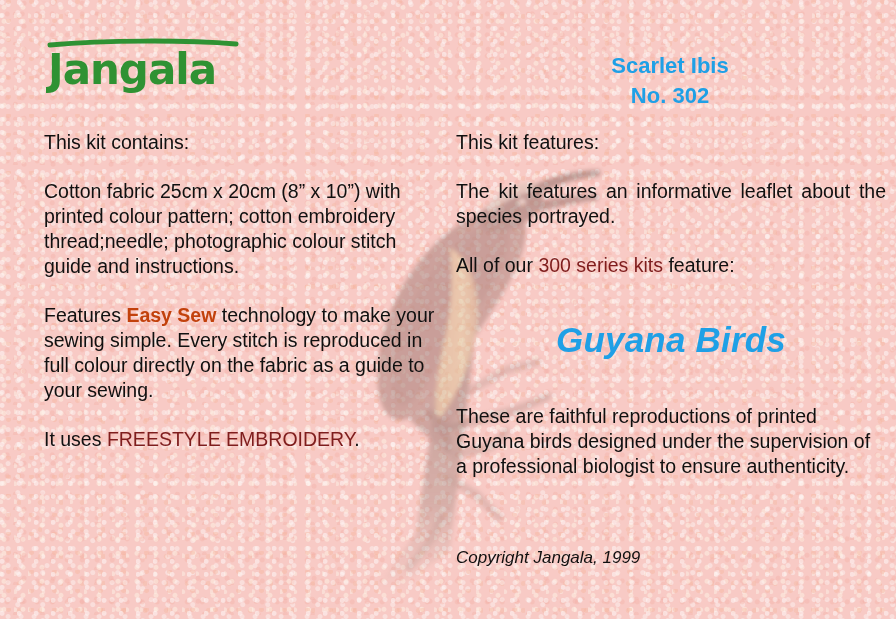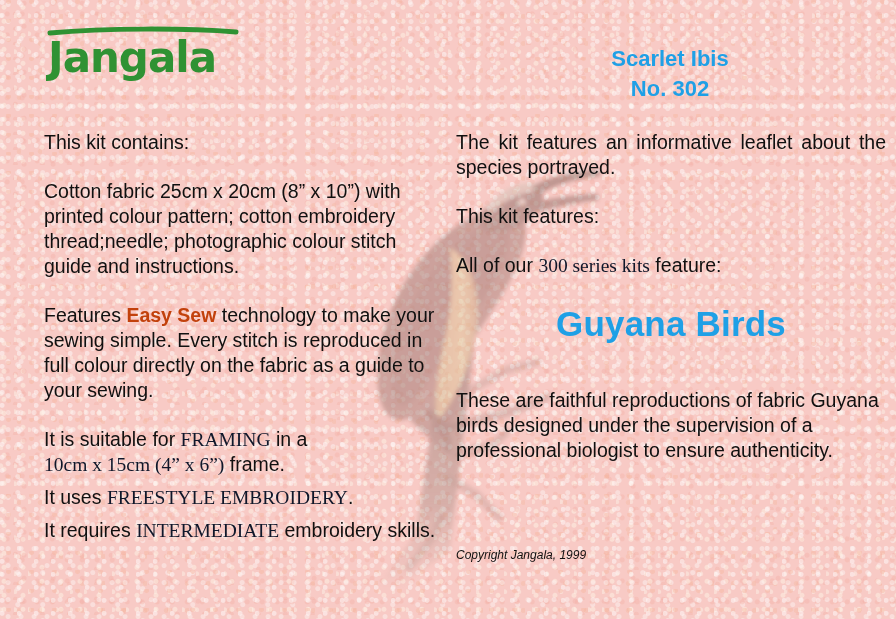--- a/index.html
+++ b/index.html
@@ -56,38 +56,38 @@
 
   #content {
     position: absolute;
     inset: 0;
   }
 
   
   #logo {
     position: absolute;
     left: 46px;
-    top: 24px;
+    top: 36px;
     width: 220px;
     height: 62px;
   }
   #logo svg { display: block; }
   .logo-text {
     font-family: "DejaVu Sans", sans-serif;
     font-size: 42px;
     font-weight: 700;
     fill: #2f9233;
     letter-spacing: -1px;
   }
 
   
   #header {
     position: absolute;
     left: 500px;
-    top: 44px;
+    top: 51px;
     width: 340px;
     text-align: center;
     color: #1fa0e6;
     font-size: 22px;
     font-weight: bold;
     line-height: 1.35;
   }
 
   
   .col { position: absolute; color: #101010; }
@@ -95,37 +95,38 @@
   #right-col { left: 456px; top: 122px; width: 430px; }
 
   .para {
     font-size: 19.5px;
     line-height: 25px;
     margin: 8px 0 24px 0;
   }
   .para.tight { margin-bottom: 0; }
   .para.justify { text-align: justify; }
 
-  .gn { color: #0f172a; font-family: Liberation Serif, serif; }
+  .gn { color: #7f1d1d; }
   .rd { color: #c2410c; font-weight: bold; }
 
   #big-heading {
     color: #1fa0e6;
     font-size: 35px;
     font-weight: bold;
     text-align: center;
-    margin: 26px 0 44px 0;
+    margin: 42px 0 44px 0;
     letter-spacing: .2px;
+    font-style: italic;
   }
 
   #copyright {
     position: absolute;
     left: 456px;
     top: 548px;
-    font-size: 12px;
+    font-size: 17px;
     font-style: italic;
     color: #101010;
   }
 
   .nowrap { white-space: nowrap; }
 </style>
 </head>
 <body>
 
 <div id="card">
@@ -209,39 +210,37 @@
     </div>
 
     <div id="left-col" class="col">
 
       <p class="para">This kit contains:</p>
 
       <p class="para">Cotton fabric 25cm x 20cm (8” x 10”) with printed colour pattern; cotton embroidery thread;needle; photographic colour  stitch guide and instructions.</p>
 
       <p class="para"><span>Features </span><span class="rd">Easy Sew</span><span> technology to make your sewing simple.  Every stitch is reproduced in full colour directly on the fabric as a guide to your sewing.</span></p>
 
-      <p class="para tight"><span>It is suitable for </span><span class="gn">FRAMING</span><span> in a</span><br><span class="gn nowrap">10cm x 15cm (4” x 6”)</span><span> frame.</span></p>
 
       <p class="para tight"><span>It uses </span><span class="gn">FREESTYLE EMBROIDERY</span><span>.</span></p>
 
-      <p class="para tight"><span>It requires </span><span class="gn">INTERMEDIATE</span><span> embroidery skills.</span></p>
 
 
     </div>
 
     <div id="right-col" class="col">
 
+      <p class="para">This kit features:</p>
+
       <p class="para justify">The kit features an informative leaflet about the species portrayed.</p>
 
-      <p class="para">This kit features:</p>
-
       <p class="para tight"><span>All of our </span><span class="gn">300 series kits</span><span> feature:</span></p>
 
       <div id="big-heading">Guyana Birds</div>
 
-      <p class="para">These are faithful reproductions of fabric Guyana birds designed under the supervision of a professional biologist to ensure authenticity.</p>
+      <p class="para">These are faithful reproductions of printed Guyana birds designed under the supervision of a professional biologist to ensure authenticity.</p>
 
     </div>
 
     <div id="copyright">Copyright Jangala, 1999</div>
 
   </div>
 </div>
 
 </body></html>

